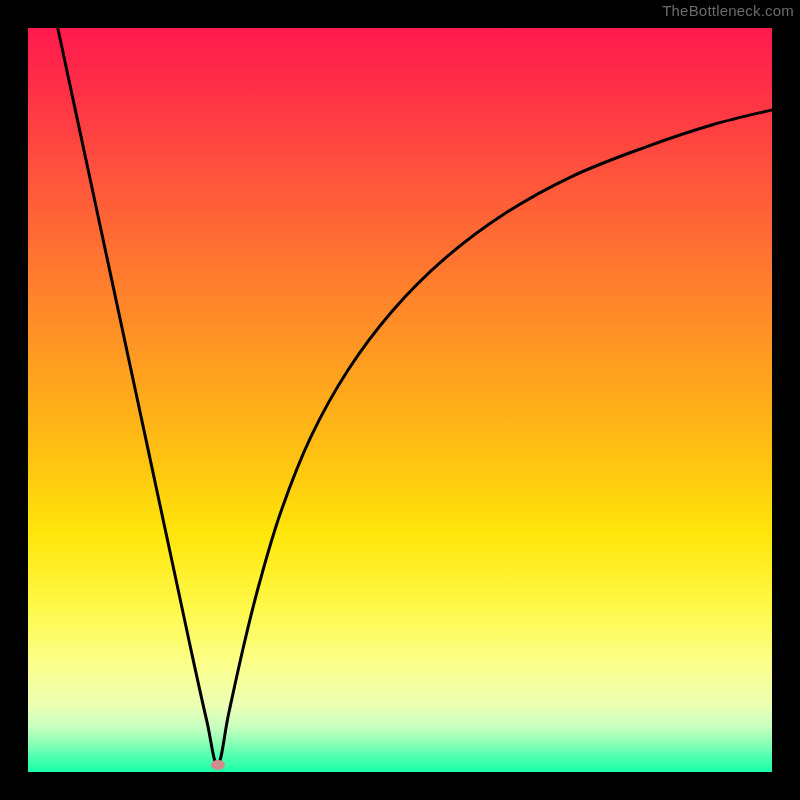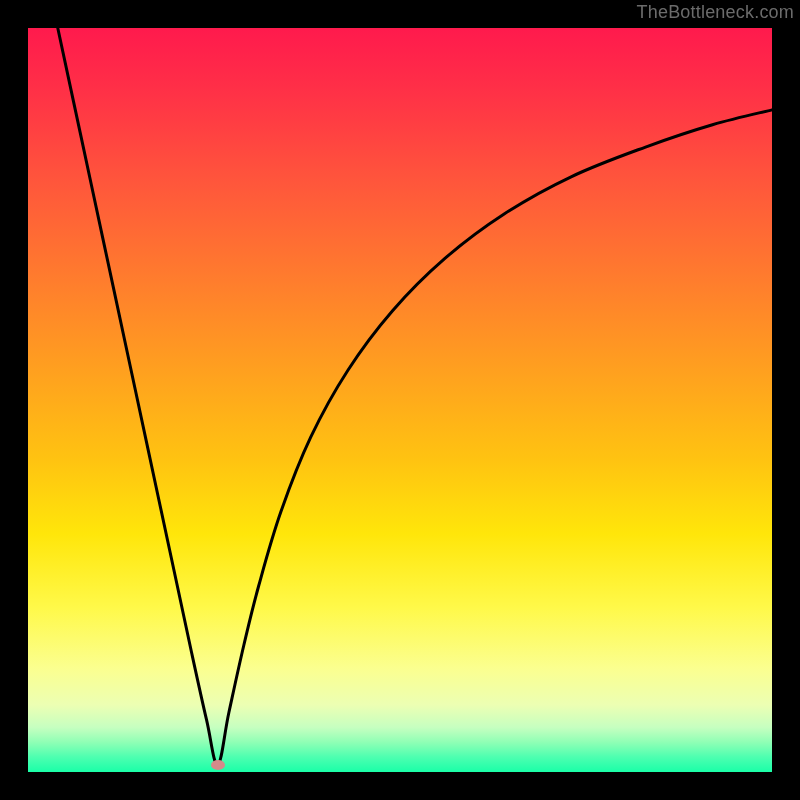--- a/index.html
+++ b/index.html
@@ -40,21 +40,21 @@
       #8fffb5 96%,
       #4dffb0 98%,
       #1affa8 100%
     );
   }
   .watermark {
     position: absolute;
     top: 2px;
     right: 6px;
     color: #6b6b6b;
-    font-size: 18px;
+    font-size: 15px;
     font-weight: 500;
     letter-spacing: 0.2px;
     user-select: none;
     text-align: center;
   }
   svg.curve {
     position: absolute;
     left: 0;
     top: 0;
     width: 744px;

